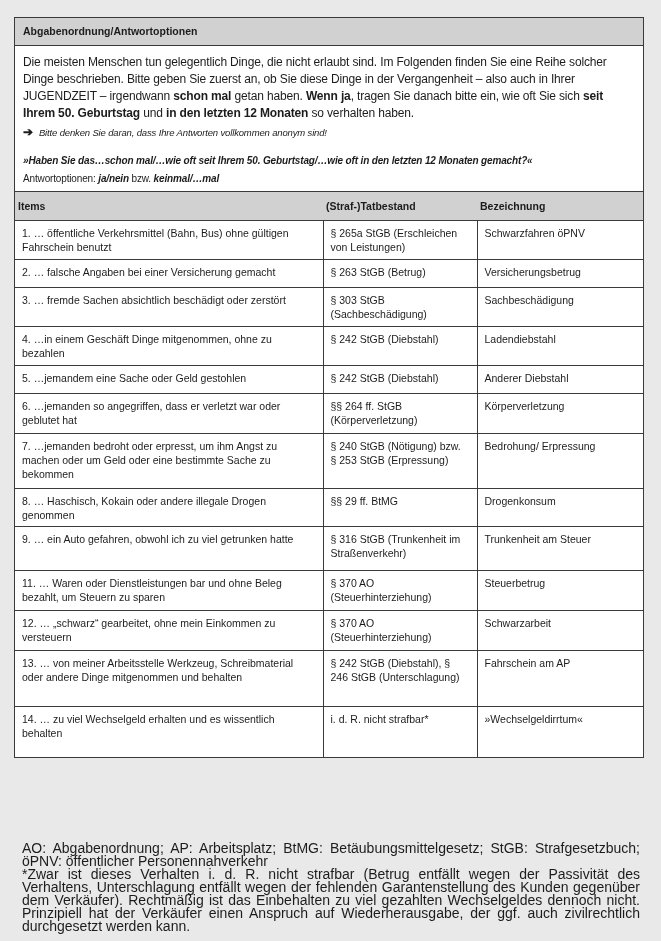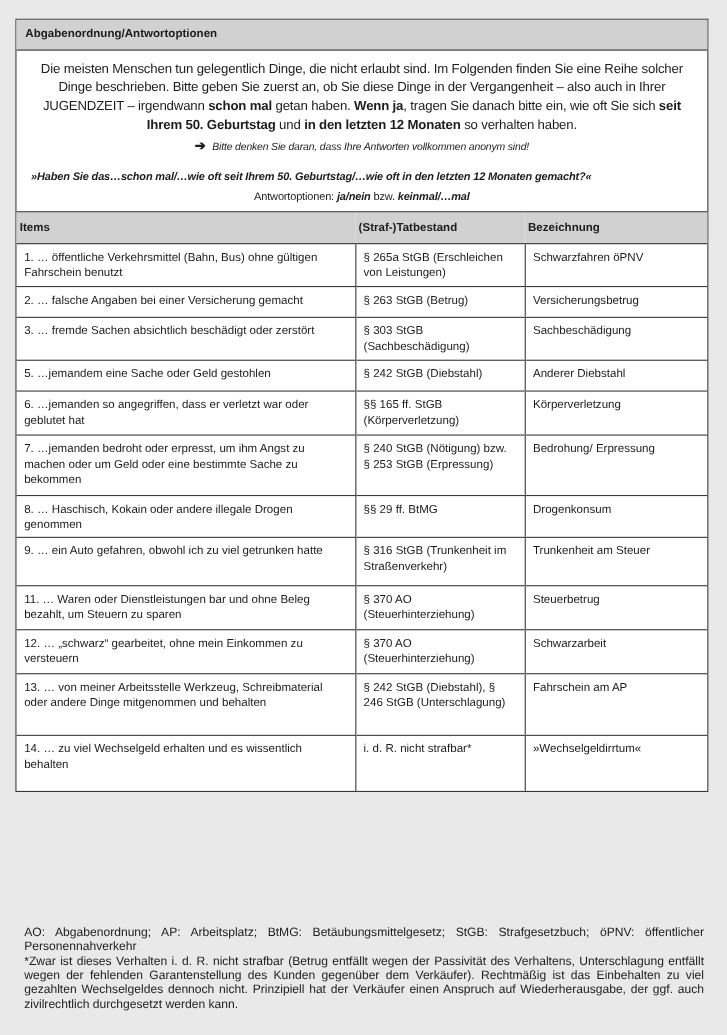--- a/index.html
+++ b/index.html
@@ -17,38 +17,38 @@
     background: #ffffff;
     box-sizing: border-box;
   }
   .hdr {
     background: #d0d1d0;
     border-bottom: 1.5px solid #3a3a3a;
     height: 27px; line-height: 27px;
     padding-left: 8px;
     font-size: 10.5px; font-weight: bold;
   }
-  .intro { padding: 8px 8px 6px 8px; font-size: 12px; line-height: 17px; letter-spacing: -0.15px; text-align: center; }
+  .intro { padding: 8px 8px 6px 8px; font-size: 12px; line-height: 17px; letter-spacing: -0.15px; }
   .intro b { font-weight: bold; }
   .note { font-size: 9.5px; font-style: italic; margin-top: 4px; line-height: 13px; }
   .note .arrow { font-style: normal; font-size: 12px; margin-right: 6px; font-weight: bold; }
   .quote { font-size: 10px; font-style: italic; font-weight: bold; margin-top: 15px; line-height: 13px; width: 520px; }
   .opts { font-size: 10px; margin-top: 5px; line-height: 13px; }
   .opts b { font-style: italic; }
   table { width: 100%; border-collapse: collapse; font-size: 10.5px; line-height: 14px; }
   thead th {
     background: #d0d1d0; font-weight: bold; text-align: left;
     height: 28px; padding: 0 3px; border-top: 1.5px solid #3a3a3a;
     border-bottom: 1.5px solid #3a3a3a;
   }
   td { vertical-align: top; padding: 5px 8px 4px 7px; border-bottom: 1.5px solid #3a3a3a; }
   td + td { border-left: 1.5px solid #3a3a3a; }
   tbody tr:last-child td { border-bottom: none; }
   .c1 { width: 302px; } .c2 { width: 148px; }
-  .foot { position: absolute; left: 22px; top: 842px; width: 618px; font-size: 11px; line-height: 13px; text-align: justify; }
+  .foot { position: absolute; left: 22px; top: 842px; width: 618px; font-size: 14px; line-height: 13px; text-align: justify; }
 </style>
 </head>
 <body>
 
 <div class="frame">
   <div class="hdr">Abgabenordnung/Antwortoptionen</div>
   <div class="intro">
     <div><span>Die meisten Menschen tun gelegentlich Dinge, die nicht erlaubt sind. Im Folgenden finden Sie eine Reihe solcher Dinge beschrieben. Bitte geben Sie zuerst an, ob Sie diese Dinge in der Vergangenheit – also auch in Ihrer JUGENDZEIT – irgendwann </span><b>schon mal</b><span> getan haben. </span><b>Wenn ja</b><span>, tragen Sie danach bitte ein, wie oft Sie sich </span><b>seit Ihrem 50. Geburtstag</b><span> und </span><b>in den letzten 12 Monaten</b><span> so verhalten haben.</span></div>
     <div class="note"><span class="arrow">➔</span><span>Bitte denken Sie daran, dass Ihre Antworten vollkommen anonym sind!</span></div>
     <div class="quote">»Haben Sie das…schon mal/…wie oft seit Ihrem 50. Geburtstag/…wie oft in den letzten 12 Monaten gemacht?«</div>
@@ -71,28 +71,33 @@
         <tr style="height: 28px;">
           <td>2. … falsche Angaben bei einer Versicherung gemacht</td>
           <td>§ 263 StGB (Betrug)</td>
           <td>Versicherungsbetrug</td>
         </tr>
         <tr style="height: 39px;">
           <td>3. … fremde Sachen absichtlich beschädigt oder zerstört</td>
           <td>§ 303 StGB (Sachbeschädigung)</td>
           <td>Sachbeschädigung</td>
         </tr>
+        <tr style="height: 39px;">
+          <td>4. …in einem Geschäft Dinge mitgenommen, ohne zu bezahlen</td>
+          <td>§ 242 StGB (Diebstahl)</td>
+          <td>Ladendiebstahl</td>
+        </tr>
         <tr style="height: 28px;">
           <td>5. …jemandem eine Sache oder Geld gestohlen</td>
           <td>§ 242 StGB (Diebstahl)</td>
           <td>Anderer Diebstahl</td>
         </tr>
         <tr style="height: 40px;">
           <td>6. …jemanden so angegriffen, dass er verletzt war oder geblutet hat</td>
-          <td>§§ 165 ff. StGB (Körperverletzung)</td>
+          <td>§§ 264 ff. StGB (Körperverletzung)</td>
           <td>Körperverletzung</td>
         </tr>
         <tr style="height: 55px;">
           <td>7. …jemanden bedroht oder erpresst, um ihm Angst zu machen oder um Geld oder eine bestimmte Sache zu bekommen</td>
           <td>§ 240 StGB (Nötigung) bzw. § 253 StGB (Erpressung)</td>
           <td>Bedrohung/ Erpressung</td>
         </tr>
         <tr style="height: 38px;">
           <td>8. … Haschisch, Kokain oder andere illegale Drogen genommen</td>
           <td>§§ 29 ff. BtMG</td>

